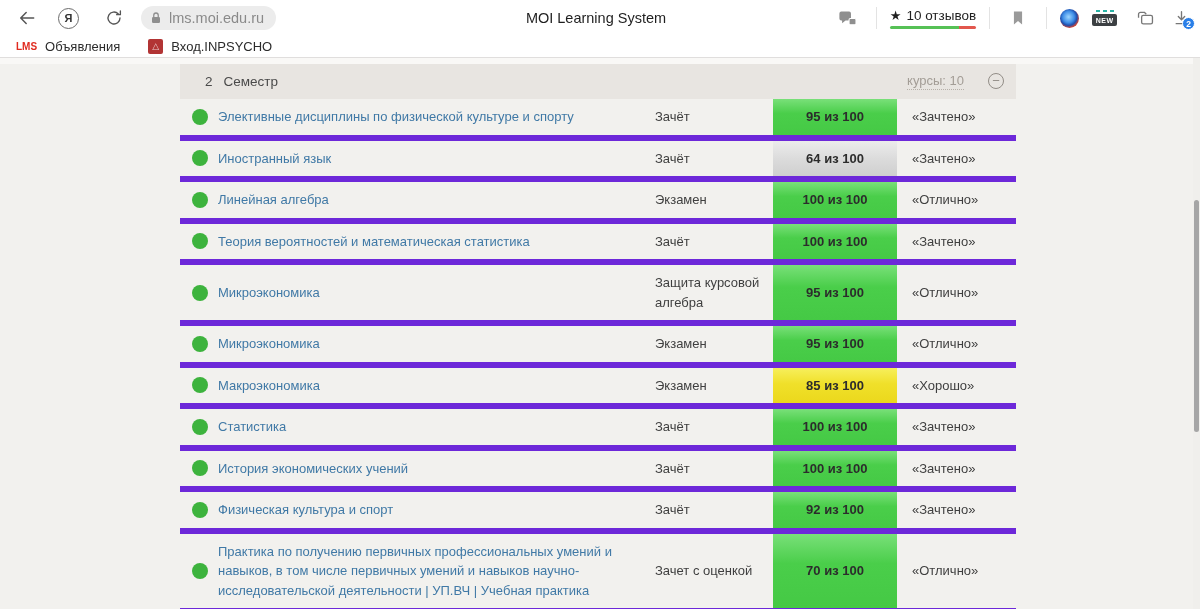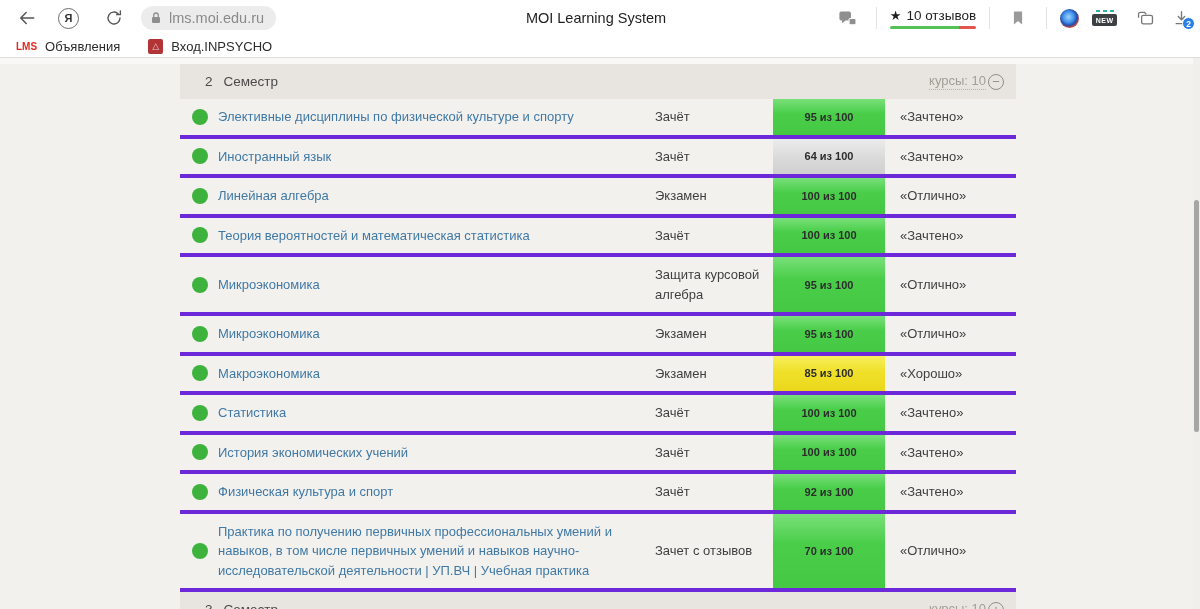--- a/index.html
+++ b/index.html
@@ -51,38 +51,38 @@
     color:#eac9c9; font-size:9px; line-height:1; }
 
   
   .page { position:relative; height:551px; background:#f2f1ee; overflow:hidden; }
   .top-strip { position:absolute; top:0; left:0; right:0; height:6px; background:#f9f8f6; }
 
   .grades { position:absolute; left:180px; top:6px; width:836px; }
   .sem-band { height:35px; background:#e8e5e1; display:flex; align-items:center;
     padding:0 12px 0 25px; font-size:13.5px; color:#4a4a4a; }
   .sem-num { margin-right:11px; }
-  .sem-right { margin-left:auto; display:flex; align-items:flex-end; gap:2px; }
+  .sem-right { margin-left:auto; display:flex; align-items:flex-start; gap:24px; }
   .courses-label { font-size:13px; color:#a39d96; border-bottom:1px dotted #b7b1aa;
     padding-bottom:1px; }
   .circle-btn { width:16px; height:16px; border:1px solid #928d87; border-radius:50%;
     color:#928d87; display:inline-flex; align-items:center; justify-content:center;
     font-size:13px; line-height:1; padding-bottom:1px; }
 
   .grade-row { display:flex; align-items:stretch; min-height:38px;
-    border-bottom:4px solid #6d28d9; background:#f2f1ee; }
+    border-bottom:6px solid #6d28d9; background:#f2f1ee; }
   .cell { display:flex; align-items:center; padding:8px 0; }
   .dot-cell { width:38px; justify-content:flex-start; padding-left:12px; }
   .dot { width:16px; height:16px; border-radius:50%; background:var(--dot,#3db33d); }
   .course-cell { width:437px; padding-right:18px; }
   .course-cell a { color:var(--link,#4079a6); font-size:13px; line-height:1.5;
     text-decoration:none; cursor:pointer; }
   .type-cell { width:118px; font-size:13px; color:#3f3f3f; line-height:1.5; }
-  .score-cell { width:112px; align-items:center; justify-content:center; padding:0;
-    font-size:11px; font-weight:bold; color:#2c2c2c; text-align:center; }
+  .score-cell { width:124px; align-items:center; justify-content:center; padding:0;
+    font-size:13px; font-weight:bold; color:#2c2c2c; text-align:center; }
   .badge-green { background:linear-gradient(to bottom,#79e079,#4ace4a 40%,#45c945); }
   .badge-yellow { background:linear-gradient(to bottom,#f7ef5c,#f0e02a 45%,#ebd81c); }
   .badge-gray { background:linear-gradient(to bottom,#ececec,#dadada 55%,#cfcfcf); }
   .grade-cell { flex:1; padding-left:15px; font-size:13px; color:#3f3f3f;text-align:right; }
 
   
   .scroll-track { position:absolute; right:0; top:0; bottom:0; width:7px; background:#f0efec; }
   .scroll-thumb { position:absolute; right:1px; top:142px; height:232px; width:5px;
     background:#a6a6a6; border-radius:3px; }
 
@@ -302,21 +302,21 @@
     <div class="cell grade-cell">«Зачтено»</div>
   </div>
 
   <div class="grade-row">
     <div class="cell dot-cell">
       <span class="dot"></span>
     </div>
     <div class="cell course-cell">
       <a>Практика по получению первичных профессиональных умений и навыков, в том числе первичных умений и навыков научно-исследовательской деятельности | УП.ВЧ | Учебная практика</a>
     </div>
-    <div class="cell type-cell">Зачет с отзывов</div>
+    <div class="cell type-cell">Зачет с оценкой</div>
     <div class="cell score-cell badge-green">70 из 100</div>
     <div class="cell grade-cell">«Отлично»</div>
   </div>
 </div>
 
     <div class="sem-band">
       <span class="sem-num">3</span>
       <span>Семестр</span>
       <span class="sem-right">
         <span class="courses-label">курсы: 10</span>

